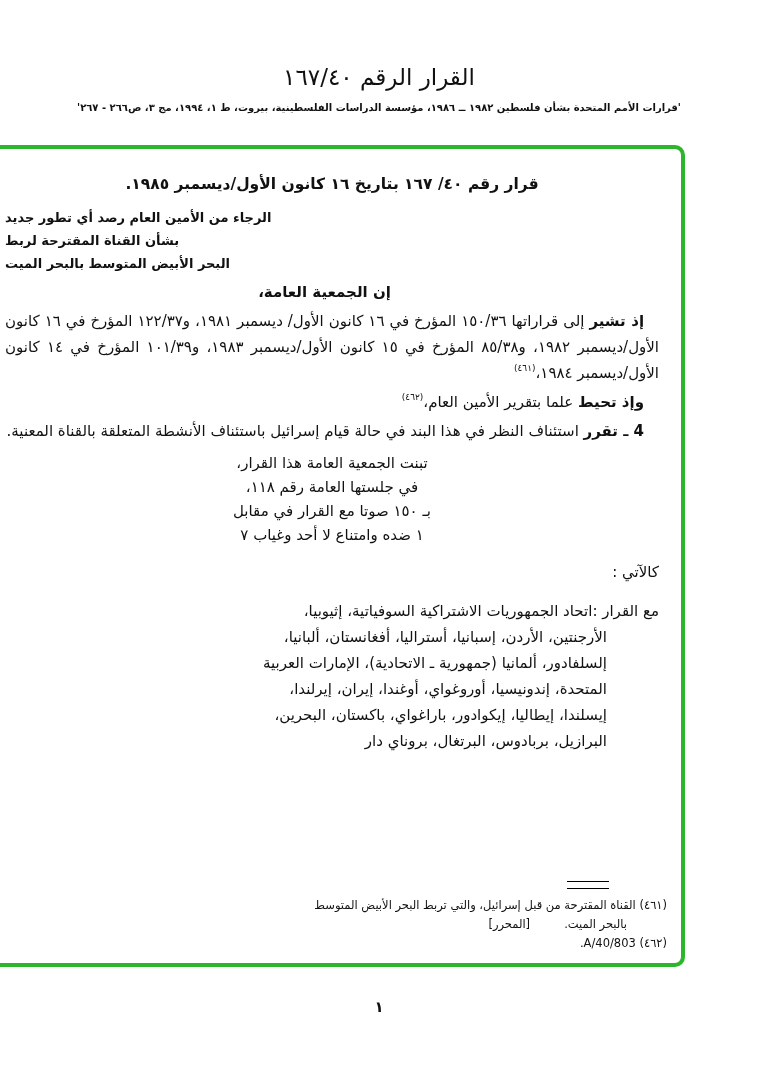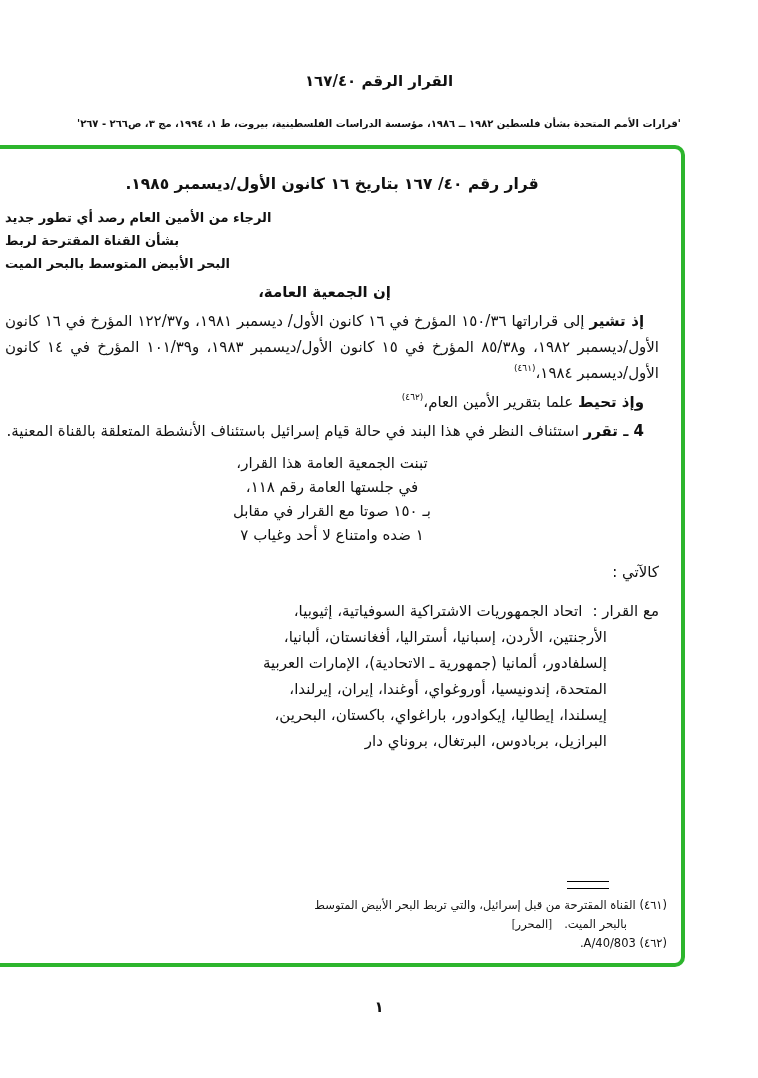--- a/index.html
+++ b/index.html
@@ -4,26 +4,26 @@
 <style>
   * { margin:0; padding:0; box-sizing:border-box; }
   html, body { background:#ffffff; }
   body {
     width:758px; height:1078px; position:relative; overflow:hidden;
     font-family:"DejaVu Sans", sans-serif; color:#111;
     direction:rtl;
   }
 
   .doc-title {
-    position:absolute; top:72px; left:0; right:0;
-    text-align:center; font-size:15px; font-weight:700;
+    position:absolute; top:64px; left:0; right:0;
+    text-align:center; font-size:23px; font-weight:400;
   }
   .citation {
     position:absolute; top:102px; left:18px; right:18px;
-    text-align:center; font-size:10px; font-weight:700; white-space:nowrap;margin-top:16px;
+    text-align:center; font-size:10px; font-weight:700; white-space:nowrap;
   }
 
   .green-box {
     position:absolute; top:145px; right:73px; width:708px; height:822px;
     border:4px solid #2db52d; border-radius:10px;
     padding:26px 22px 12px 24px;
   }
 
   .res-heading {
     font-size:15.5px; font-weight:700; text-align:center; margin-bottom:13px;
@@ -37,34 +37,34 @@
   .opening { font-weight:700; text-indent:15px; margin-bottom:3px;text-align:center; }
   .para { text-align:justify; text-indent:15px; margin-bottom:3px; }
   .lead { font-weight:700; }
   .emph { font-weight:700; }
   .ref { font-size:9px; vertical-align:7px; line-height:0; }
 
   .adoption { text-align:center; line-height:24px; margin:7px 0 12px; }
   .kalaati { margin-bottom:13px; }
 
   .vote { width:402px; padding-right:52px; text-indent:-52px; line-height:26px; }
-  .vote-label { margin-left:10px; }
+  .vote-label { }
 
   .footnote-area {
     position:absolute; bottom:10px; right:14px; left:60px;
     font-size:11.5px; line-height:19px;
   }
   .fn-sep {
     width:42px; height:8px;
     border-top:1px solid #000; border-bottom:1px solid #000;
     margin:0 58px 7px auto;
   }
   .fn-line { text-align:right; }
   .fn-cont { padding-right:40px; }
-  .fn-editor { margin-right:12px;font-family:Liberation Serif, serif; }
+  .fn-editor { margin-right:34px; }
 
   .page-number {
     position:absolute; bottom:62px; left:0; right:0;
     text-align:center; font-size:15px; font-weight:700;
   }
 </style>
 </head>
 <body>
 
 <div class="page">

